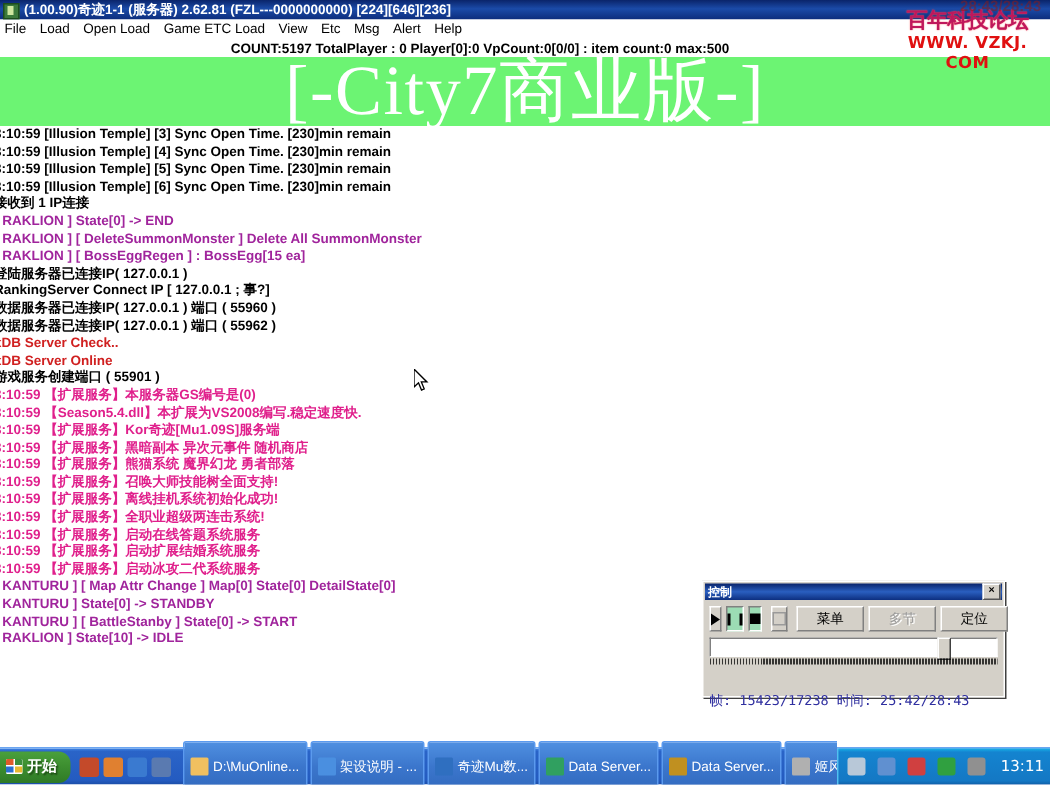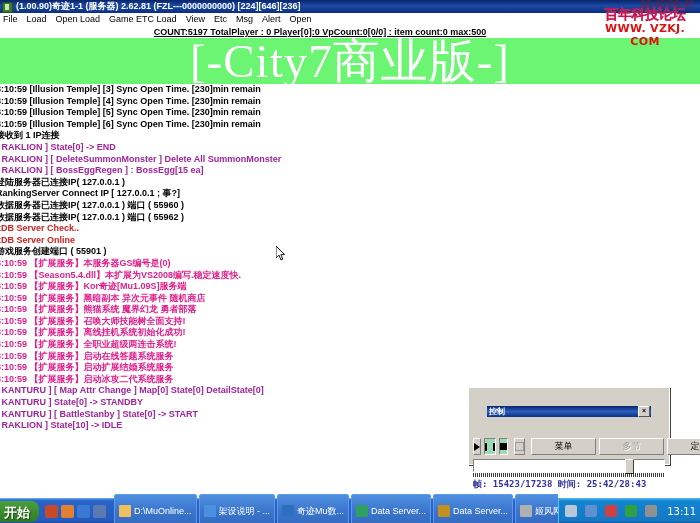--- a/index.html
+++ b/index.html
@@ -43,21 +43,20 @@
   }
   .menubar .mi{margin-right:9px;white-space:nowrap;cursor:default;}
 
   
   .countline{
     height:12px;background:#ffffff;
     font-size:9px;font-weight:bold;color:#000;
     display:flex;align-items:center;justify-content:center;
     padding-right:60px;
     white-space:nowrap;
-    text-decoration:underline;
   }
 
   
   .watermark{
     position:absolute;right:2px;top:0px;width:106px;height:38px;
     text-align:center;pointer-events:none;z-index:40;
   }
   .wm1{
     font-family:"DejaVu Sans","Liberation Sans",sans-serif;
     font-size:14px;font-weight:bold;color:#be185d;line-height:16px;
@@ -114,21 +113,21 @@
 
   
   .ctrlwin{
     position:absolute;left:468px;top:387px;width:200px;height:76px;
     background:#d4d0c8;
     border:1px solid #ffffff;
     box-shadow:1px 1px 0 #404040;
     z-index:25;
   }
   .ctrl-tb{
-    height:11px;margin:18px;
+    height:11px;margin:1px;
     background:linear-gradient(to bottom,#0a246a 0%,#2a5fc0 50%,#0d2f80 100%);
     display:flex;align-items:center;
     padding:0 1px 0 2px;
     color:#fff;font-size:8px;font-weight:bold;
   }
   .ctrl-tb .sp{flex:1;}
   .ctrl-close{
     width:10px;height:9px;background:#d4d0c8;border:1px solid #fff;
     border-right-color:#555;border-bottom-color:#555;
     color:#000;font-size:7px;line-height:8px;text-align:center;
@@ -147,21 +146,21 @@
     border:1px solid #808080;border-right-color:#fff;border-bottom-color:#fff;
   }
   .tbtn .g{display:block;}
   .g-play{width:0;height:0;border-left:6px solid #000;border-top:4px solid transparent;border-bottom:4px solid transparent;}
   .g-pause{width:6px;height:8px;border-left:2px solid #000;border-right:2px solid #000;}
   .g-stop{width:7px;height:7px;background:#000;}
   .g-step{width:7px;height:7px;border:1px solid #808080;background:#d4d0c8;}
   .tbtn.dim .g-step{border-color:#9a9a9a;}
   .gap{width:6px;}
   .wbtn{
-    height:15px;min-width:33px;padding:0 15px;
+    height:15px;min-width:33px;padding:0 5px;
     background:#d4d0c8;
     border:1px solid #ffffff;border-right-color:#808080;border-bottom-color:#808080;
     font-size:9px;color:#000;
     display:flex;align-items:center;justify-content:center;
     font-family:"DejaVu Sans","Liberation Sans",sans-serif;
   }
   .wbtn.disabled{color:#9a9a9a;text-shadow:1px 1px 0 #ffffff;}
   .sliderrow{margin-top:4px;}
   .strack{
     height:11px;background:#ffffff;
@@ -172,42 +171,41 @@
     position:absolute;left:151px;top:-1px;width:7px;height:13px;
     background:#d4d0c8;border:1px solid #ffffff;
     border-right-color:#404040;border-bottom-color:#404040;
   }
   .sticks{
     height:4px;margin-top:1px;
     background:repeating-linear-gradient(to right,#000 0 1px,transparent 1px 2px);
     opacity:.75;
   }
   .ctrl-status{
-    margin-top:1px;
-    font-size:9px;color:#3030a0;font-weight:bold;
+    margin-top:18px;
+    font-size:9px;color:#3030a0;font-weight:normal;
     font-family:"DejaVu Sans Mono","Liberation Mono",monospace;
     white-space:nowrap;
   }
 
   
   .taskbar{
     position:absolute;left:0;bottom:0;width:700px;height:24px;
     background:linear-gradient(to bottom,#3f84e4 0%,#2a64c8 8%,#245bc0 88%,#1c4ea8 100%);
     display:flex;align-items:center;
     border-top:1px solid #6ba5f0;
   }
   .startbtn{
     height:21px;margin:1px 2px 1px 0;padding:0 9px 0 4px;
     background:linear-gradient(to bottom,#4aa03c 0%,#3d8f30 45%,#2f7a26 100%);
     border-top-right-radius:8px;border-bottom-right-radius:8px;
     display:flex;align-items:center;gap:3px;
-    color:#fff;font-size:13px;font-weight:bold;
+    color:#fff;font-size:10px;font-weight:bold;
     font-family:"DejaVu Sans","Liberation Sans",sans-serif;
     text-shadow:1px 1px 1px #1d4d14;
-    flex-direction:column;
   }
   .startflag{width:11px;height:10px;background:#fff;border-radius:1px;position:relative;overflow:hidden;}
   .startflag i{position:absolute;width:5px;height:4px;display:block;}
   .startflag i:nth-child(1){left:0;top:0;background:#e05a2a;}
   .startflag i:nth-child(2){left:6px;top:0;background:#3c8f3c;}
   .startflag i:nth-child(3){left:0;top:5px;background:#2a6fd0;}
   .startflag i:nth-child(4){left:6px;top:5px;background:#e8b830;}
   .qlaunch{display:flex;align-items:center;gap:3px;padding:0 4px;}
   .qicon{width:13px;height:13px;border-radius:2px;}
   .tasks{display:flex;align-items:center;gap:2px;flex:1;overflow:hidden;padding-left:4px;}
@@ -243,21 +241,21 @@
 
   <div class="menubar">
     <span class="mi">File</span>
     <span class="mi">Load</span>
     <span class="mi">Open Load</span>
     <span class="mi">Game ETC Load</span>
     <span class="mi">View</span>
     <span class="mi">Etc</span>
     <span class="mi">Msg</span>
     <span class="mi">Alert</span>
-    <span class="mi">Open</span>
+    <span class="mi">Help</span>
   </div>
 
   <div class="countline">COUNT:5197  TotalPlayer : 0  Player[0]:0 VpCount:0[0/0] : item count:0 max:500</div>
 
   <div class="watermark">
     <div class="wm0">28:43/28:43</div>
     <div class="wm1">百年科技论坛</div>
     <div class="wm2">WWW. VZKJ. COM</div>
   </div>
 

